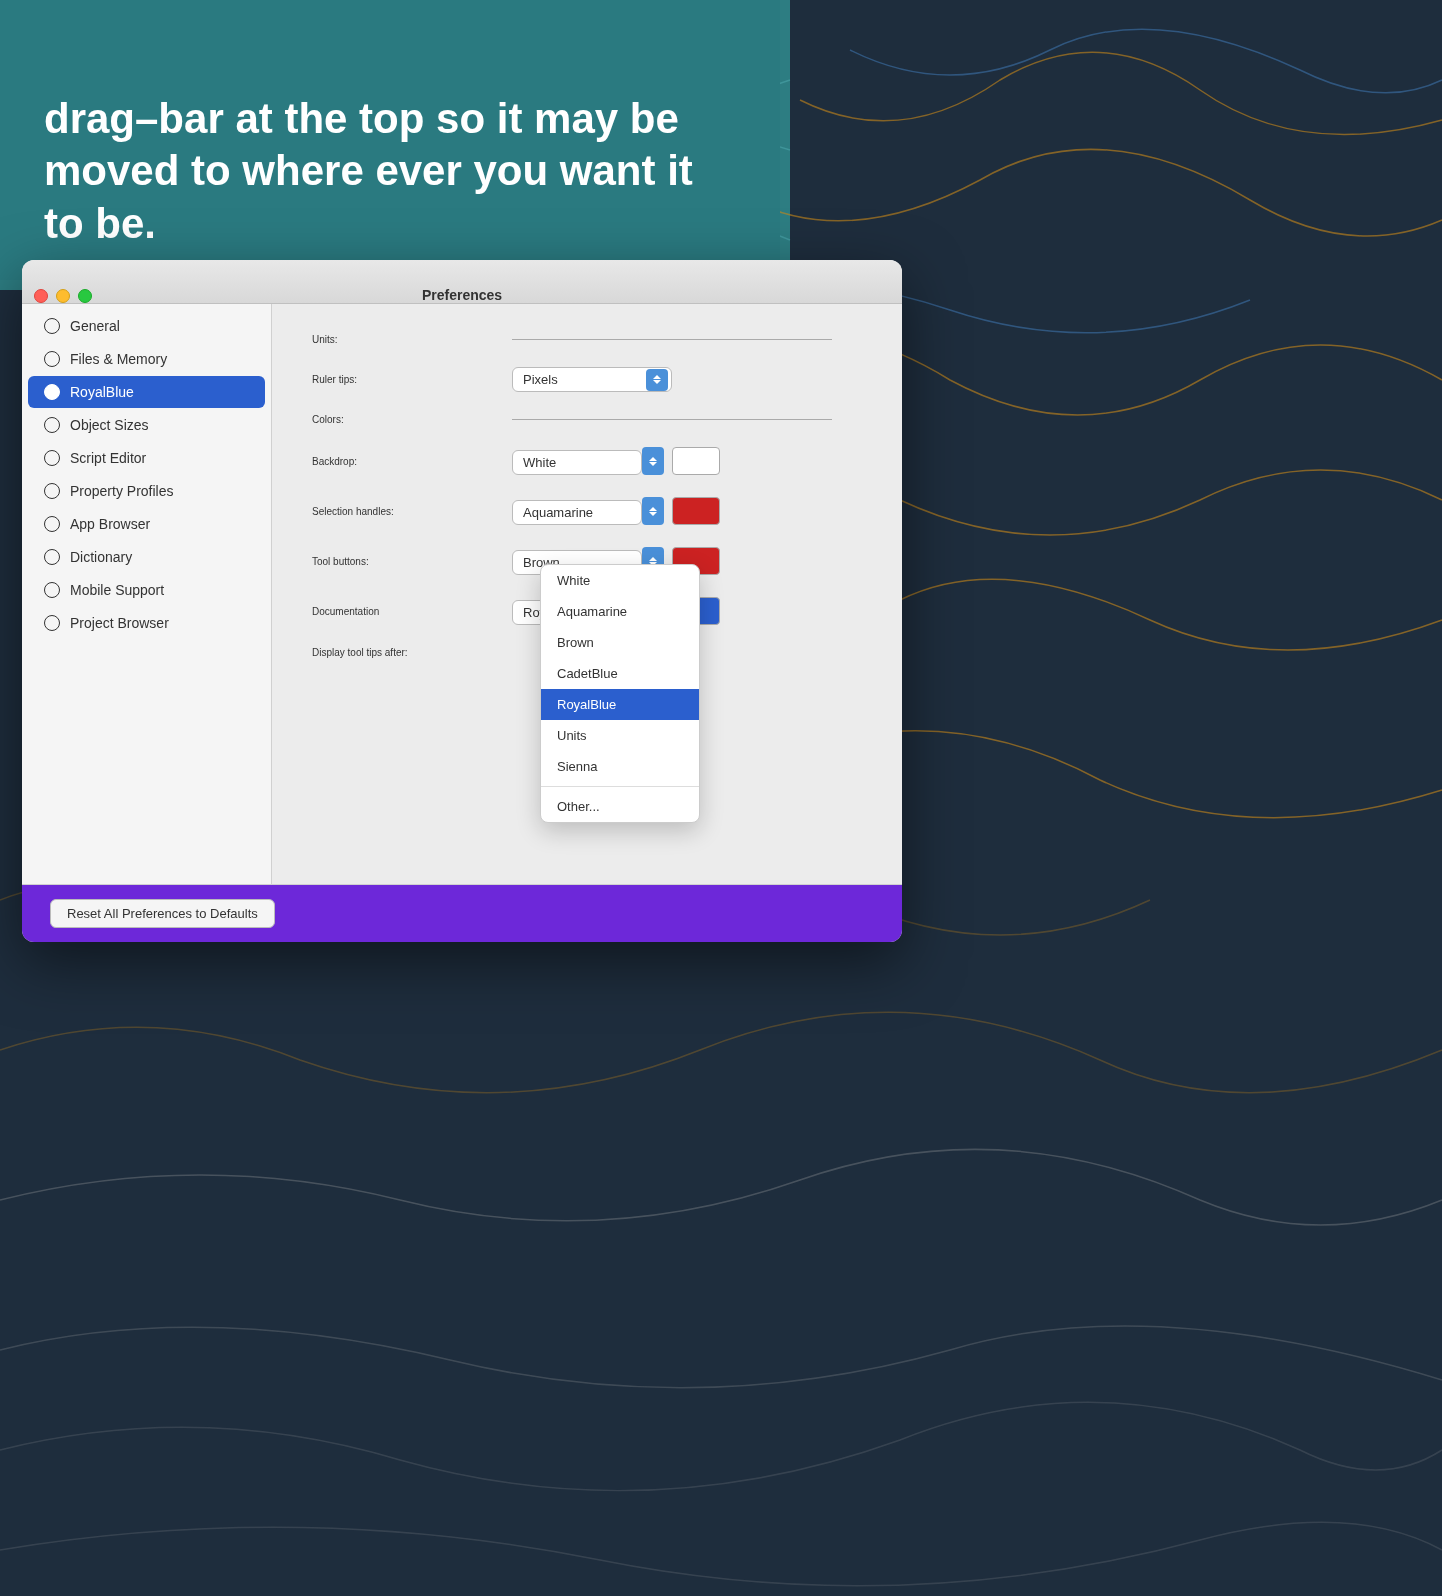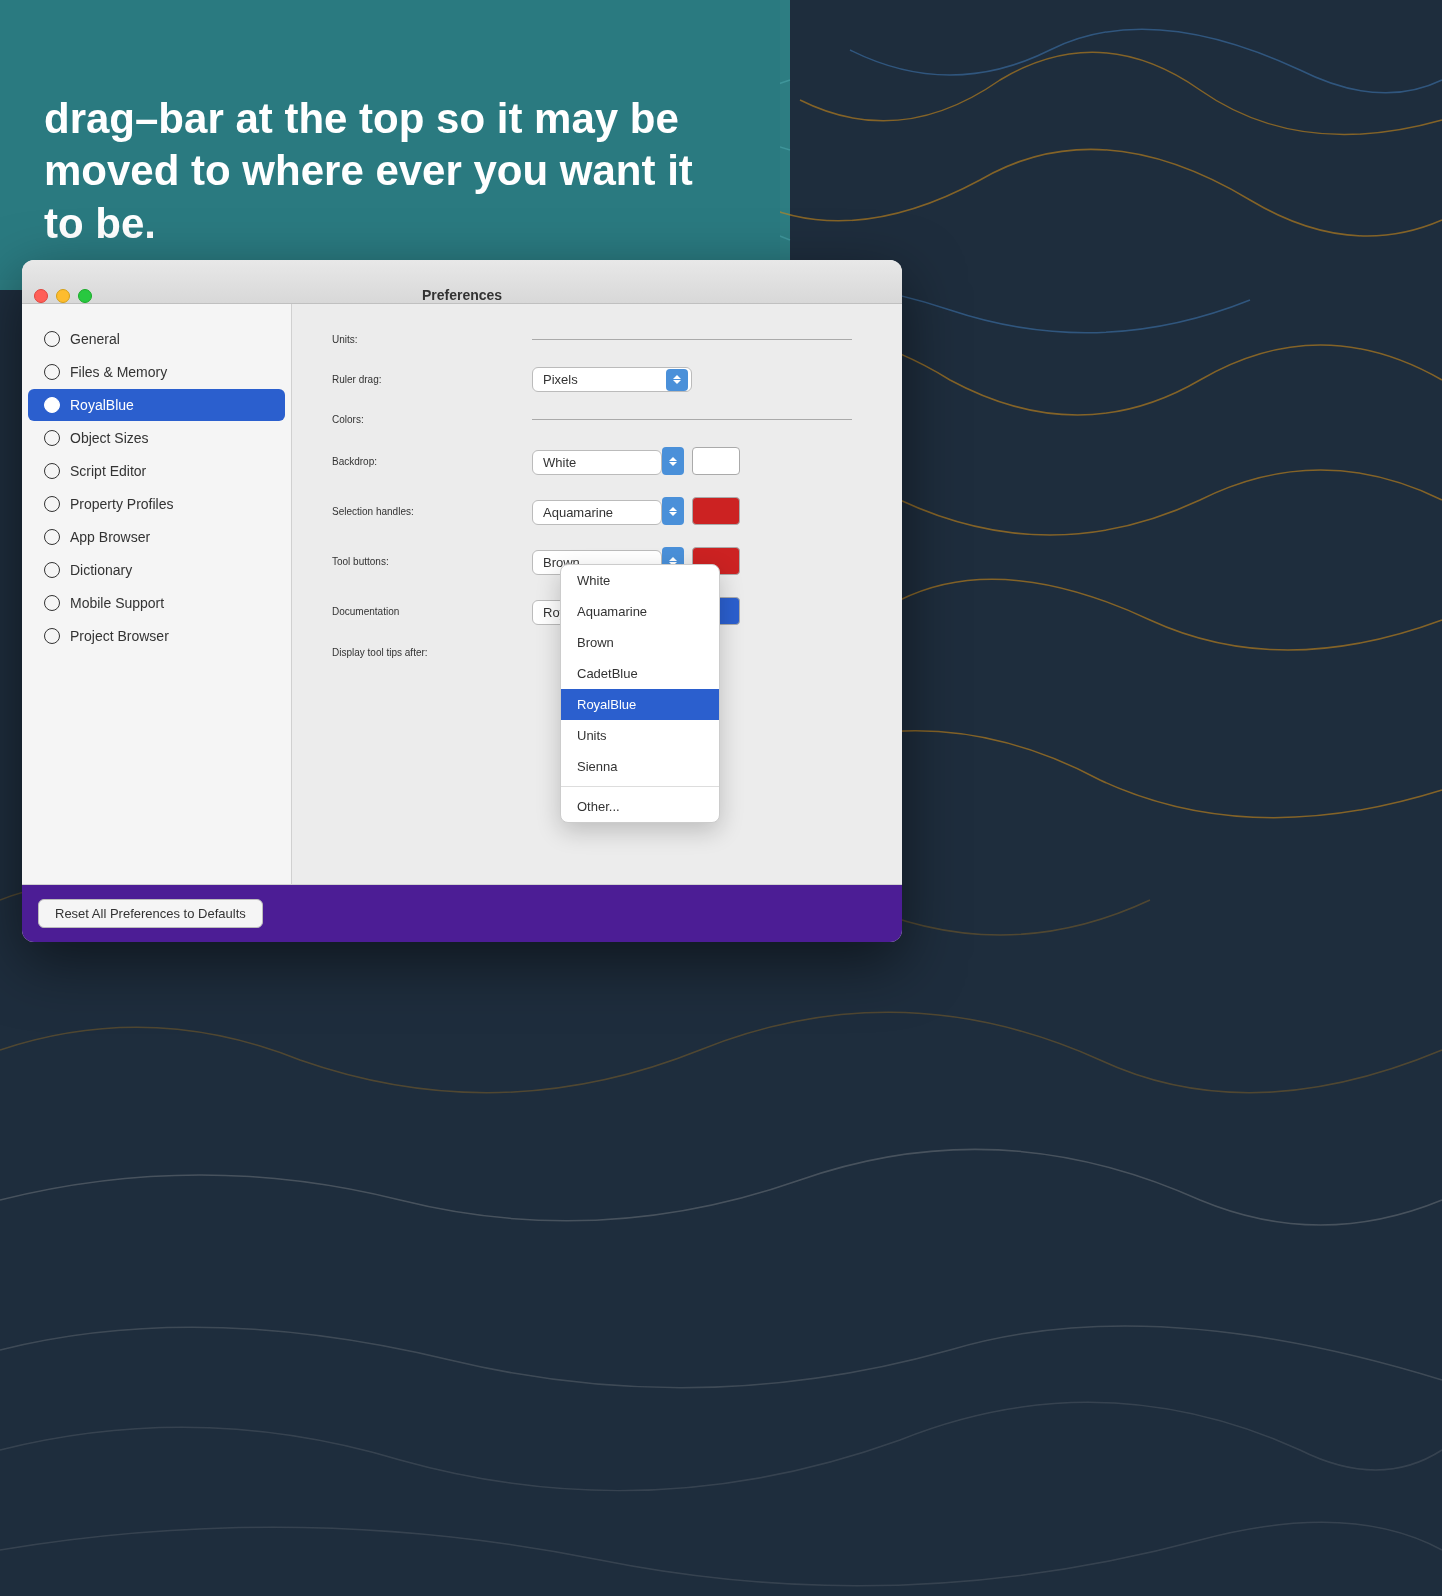--- a/index.html
+++ b/index.html
@@ -87,24 +87,24 @@
       flex-direction: column;
     }
 
     .window-content {
       display: flex;
       min-height: 580px;
     }
 
     
     .sidebar {
-      width: 270px;
+      width: 250px;
       background: #f5f5f5;
       border-right: 1px solid #d0d0d0;
-      padding: 18px 0;
+      padding: 5px 0;
     }
 
     .sidebar-item {
       display: flex;
       align-items: center;
       padding: 8px 16px;
       font-size: 14px;
       color: #333;
       cursor: pointer;
       gap: 10px;
@@ -293,22 +293,22 @@
       border-radius: 4px;
       display: flex;
       flex-direction: column;
       align-items: center;
       justify-content: center;
     }
 
     
     .window-footer {
       border-top: 1px solid #d0d0d0;
-      padding: 14px 16px;
-      background: #4c1d95;
+      padding: 14px 28px;
+      background: #6d28d9;
       display: flex;
       align-items: flex-start;
     }
 
     .reset-btn {
       background: #f5f5f5;
       border: 1px solid #bbb;
       border-radius: 6px;
       padding: 6px 16px;
       font-size: 13px;
@@ -422,21 +422,21 @@
       </div>
 
       <div class="main-content">
 
         <div class="form-row">
           <div class="form-label">Units:</div>
           <div class="form-divider"></div>
         </div>
 
         <div class="form-row">
-          <div class="form-label">Ruler drag:</div>
+          <div class="form-label">Ruler tips:</div>
           <div class="select-wrapper">
             <select class="select-field">
               <option>Pixels</option>
               <option>Inches</option>
               <option>Centimeters</option>
               <option>Millimeters</option>
             </select>
             <div class="select-arrows">
               <div class="arrow-up"></div>
               <div class="arrow-down"></div>

